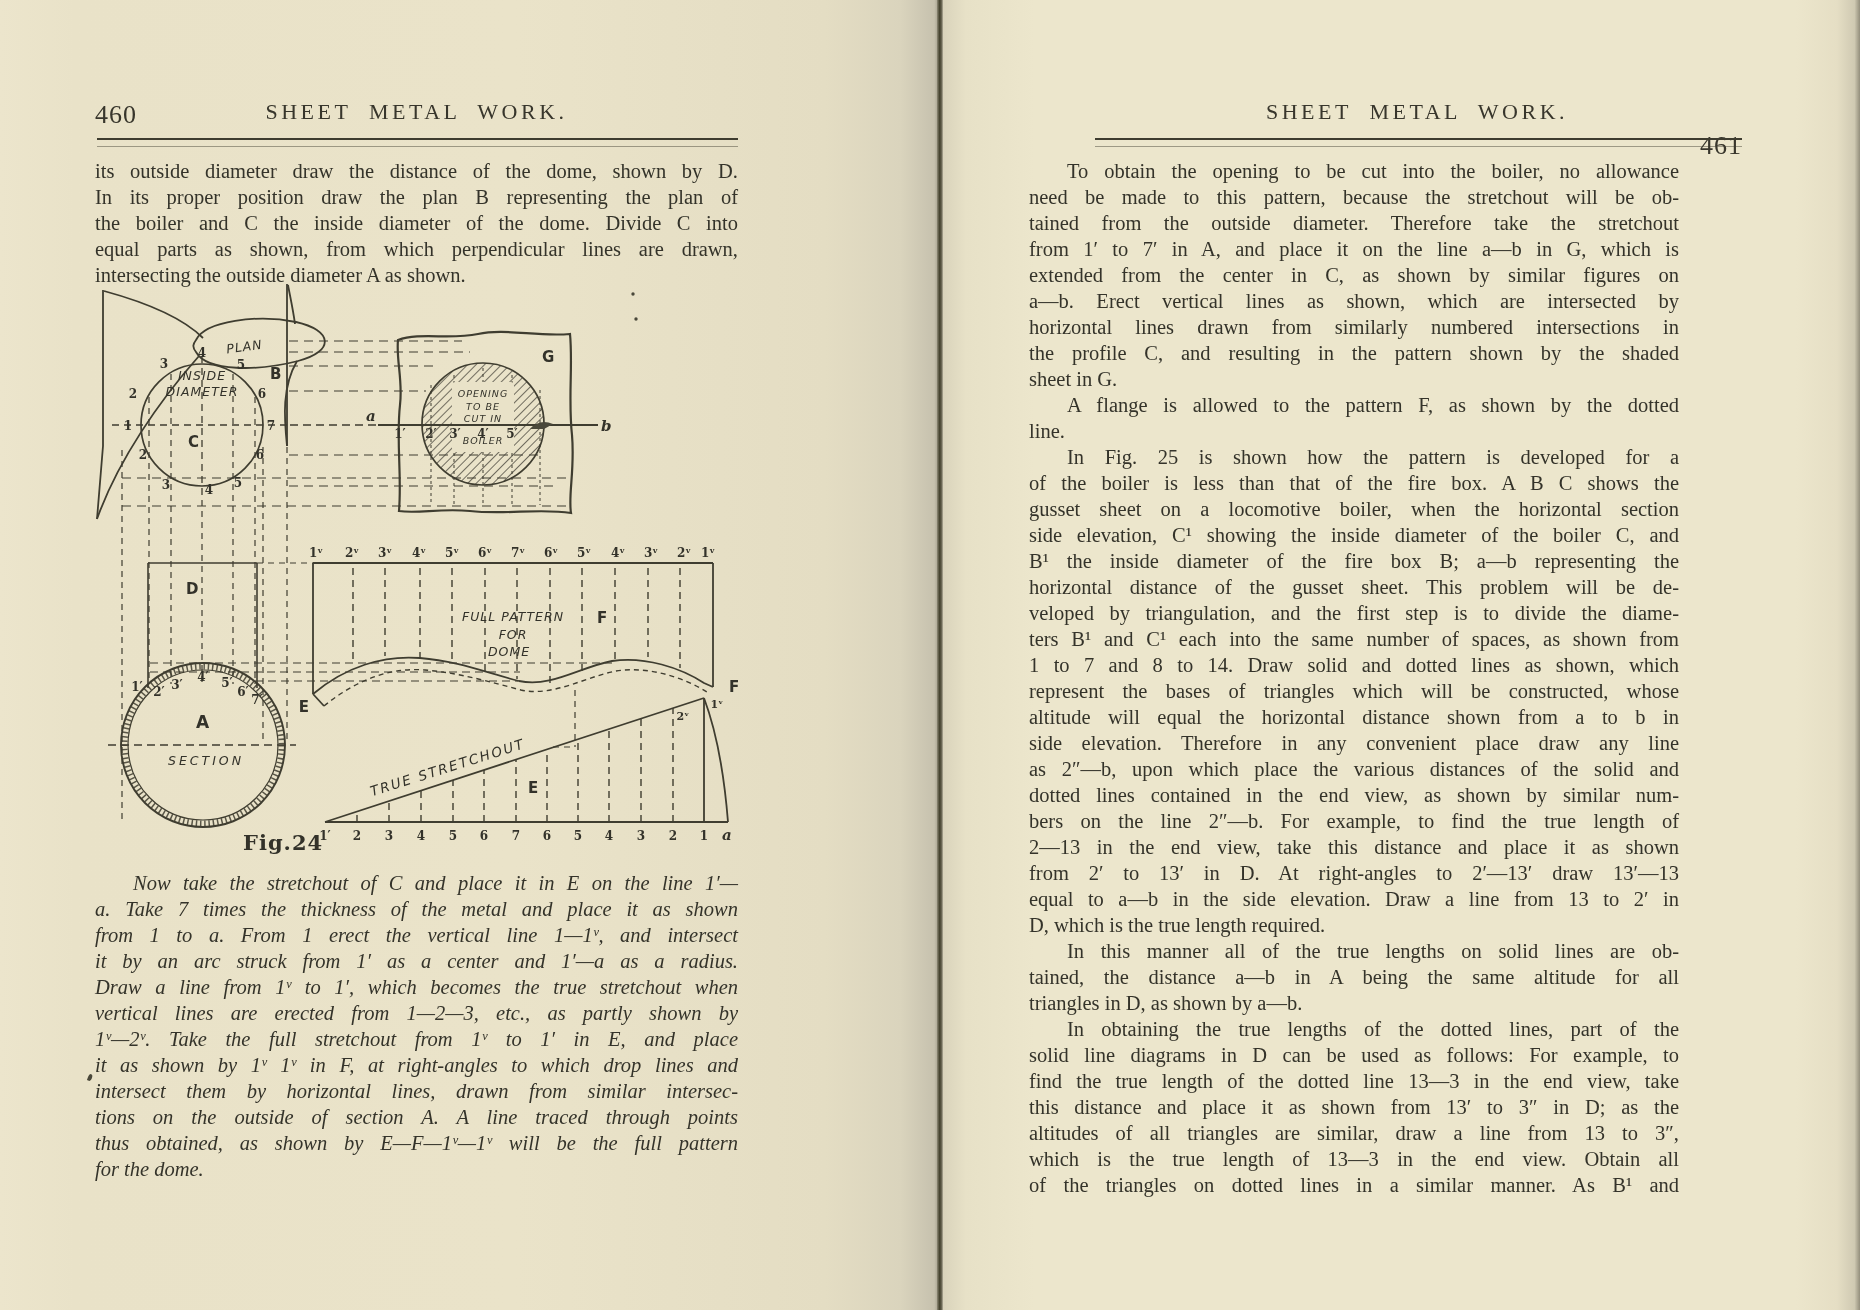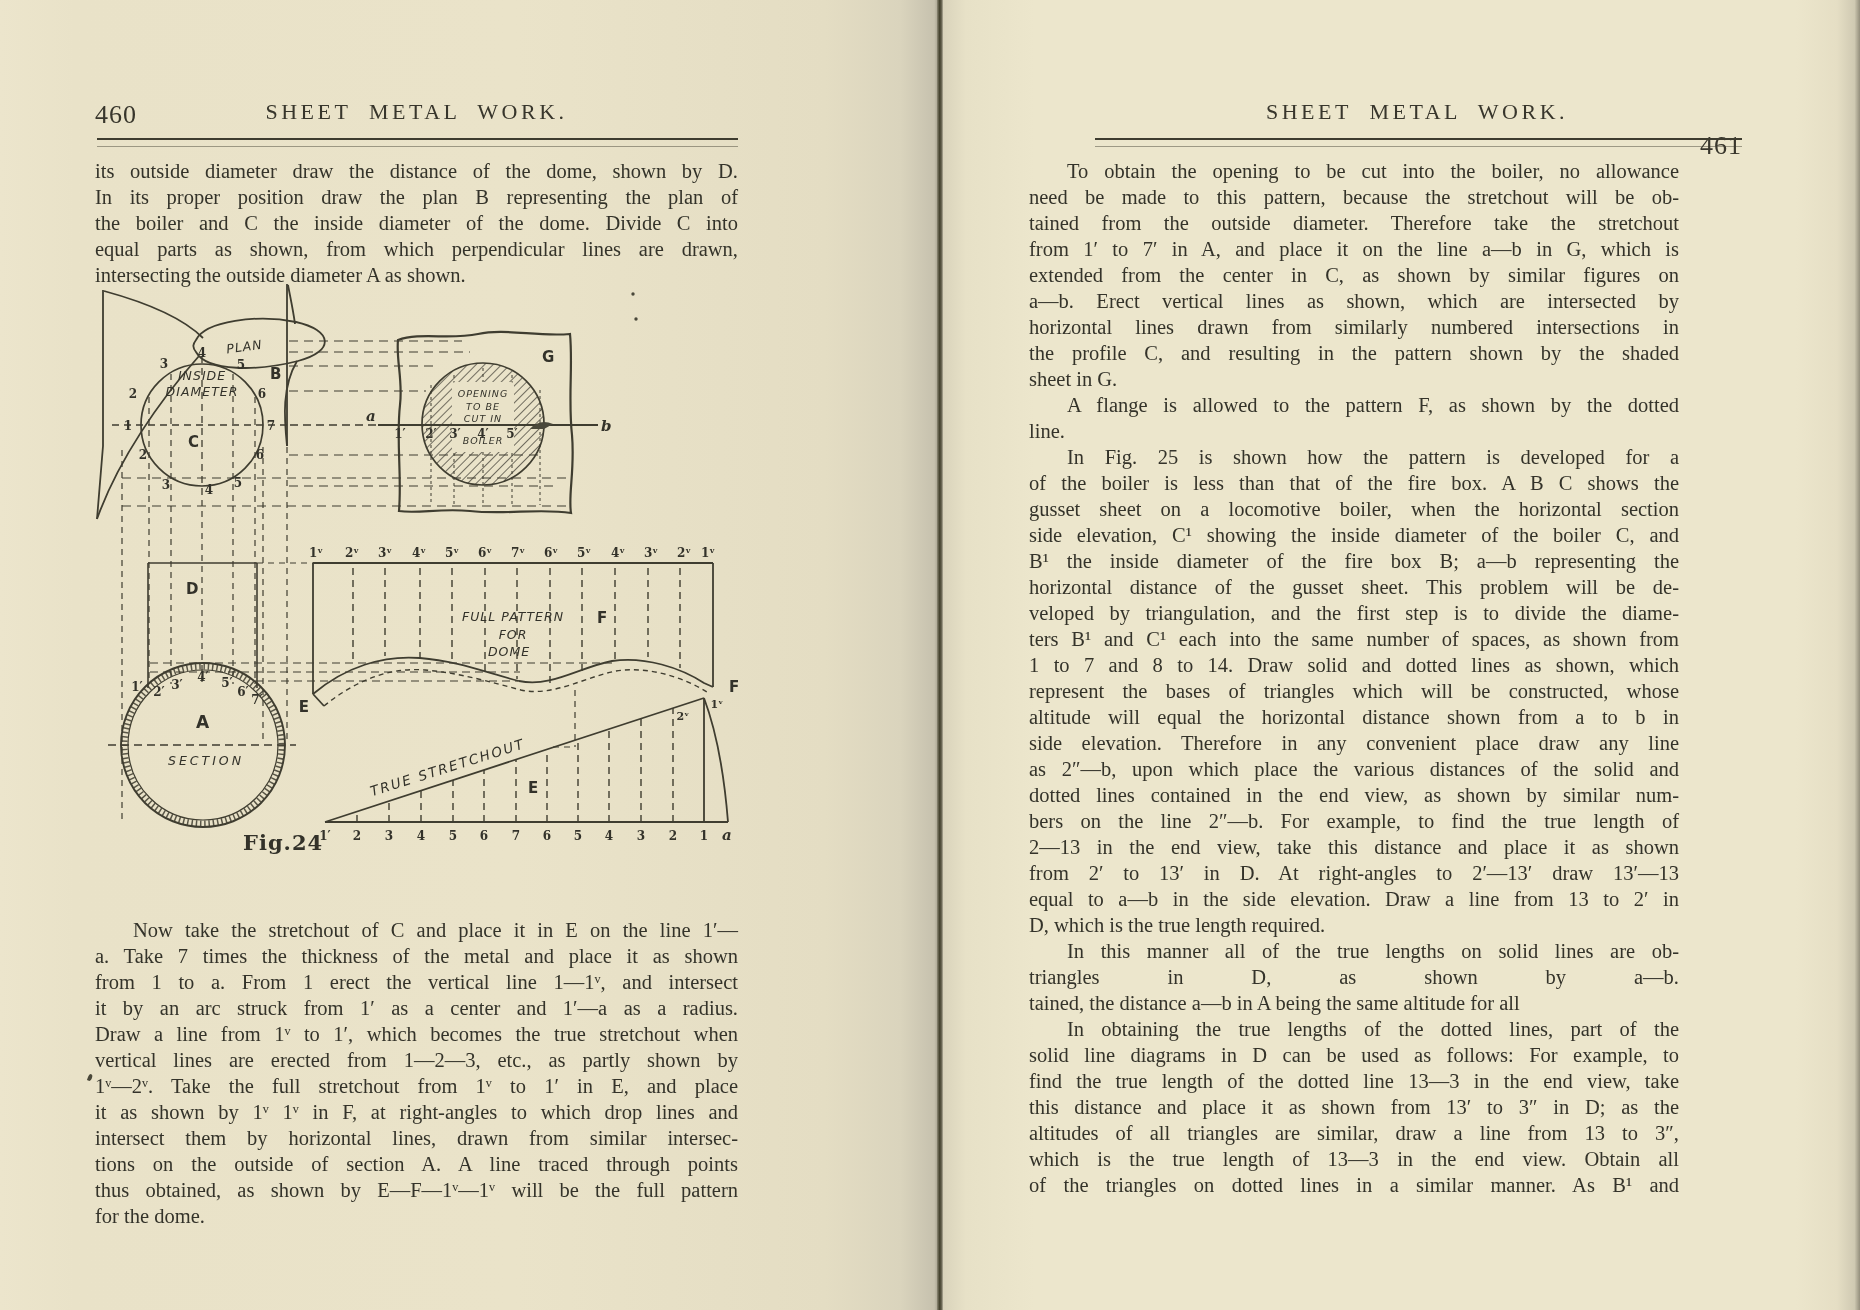--- a/index.html
+++ b/index.html
@@ -48,21 +48,21 @@
 
   <div class="col" style="left:95px;top:158px;width:643px;">
     <div class="para">
         <div class="tl">its outside diameter draw the distance of the dome, shown by D.</div>
         <div class="tl">In its proper position draw the plan B representing the plan of</div>
         <div class="tl">the boiler and C the inside diameter of the dome.  Divide C into</div>
         <div class="tl">equal parts as shown, from which perpendicular lines are drawn,</div>
         <div class="tl">intersecting the outside diameter A as shown.</div>
       </div>
   </div>
-  <div class="col" style="left:95px;top:917px;width:643px;">
+  <div class="col" style="left:95px;top:870px;width:643px;font-style:italic;">
     <div class="para indent">
         <div class="tl">Now take the stretchout of C and place it in E on the line 1′—</div>
         <div class="tl">a.  Take 7 times the thickness of the metal and place it as shown</div>
         <div class="tl">from 1 to a.  From 1 erect the vertical line 1—1ᵛ, and intersect</div>
         <div class="tl">it by an arc struck from 1′ as a center and 1′—a as a radius.</div>
         <div class="tl">Draw a line from 1ᵛ to 1′, which becomes the true stretchout when</div>
         <div class="tl">vertical lines are erected from 1—2—3, etc., as partly shown by</div>
         <div class="tl">1ᵛ—2ᵛ.  Take the full stretchout from 1ᵛ to 1′ in E, and place</div>
         <div class="tl">it as shown by 1ᵛ 1ᵛ in F, at right-angles to which drop lines and</div>
         <div class="tl">intersect them by horizontal lines, drawn from similar intersec-</div>
@@ -324,22 +324,22 @@
         <div class="tl">as 2″—b, upon which place the various distances of the solid and</div>
         <div class="tl">dotted lines contained in the end view, as shown by similar num-</div>
         <div class="tl">bers on the line 2″—b.  For example, to find the true length of</div>
         <div class="tl">2—13 in the end view, take this distance and place it as shown</div>
         <div class="tl">from 2′ to 13′ in D.  At right-angles to 2′—13′ draw 13′—13</div>
         <div class="tl">equal to a—b in the side elevation.  Draw a line from 13 to 2′ in</div>
         <div class="tl">D, which is the true length required.</div>
       </div>
     <div class="para indent">
         <div class="tl">In this manner all of the true lengths on solid lines are ob-</div>
+        <div class="tl">tained, the distance a—b in A being the same altitude for all</div>
         <div class="tl">triangles in D, as shown by a—b.</div>
-        <div class="tl">tained, the distance a—b in A being the same altitude for all</div>
       </div>
     <div class="para indent" data-cont="true">
         <div class="tl">In obtaining the true lengths of the dotted lines, part of the</div>
         <div class="tl">solid line diagrams in D can be used as follows:  For example, to</div>
         <div class="tl">find the true length of the dotted line 13—3 in the end view, take</div>
         <div class="tl">this distance and place it as shown from 13′ to 3″ in D; as the</div>
         <div class="tl">altitudes of all triangles are similar, draw a line from 13 to 3″,</div>
         <div class="tl">which is the true length of 13—3 in the end view.  Obtain all</div>
         <div class="tl">of the triangles on dotted lines in a similar manner.  As B¹ and</div>
       </div>

